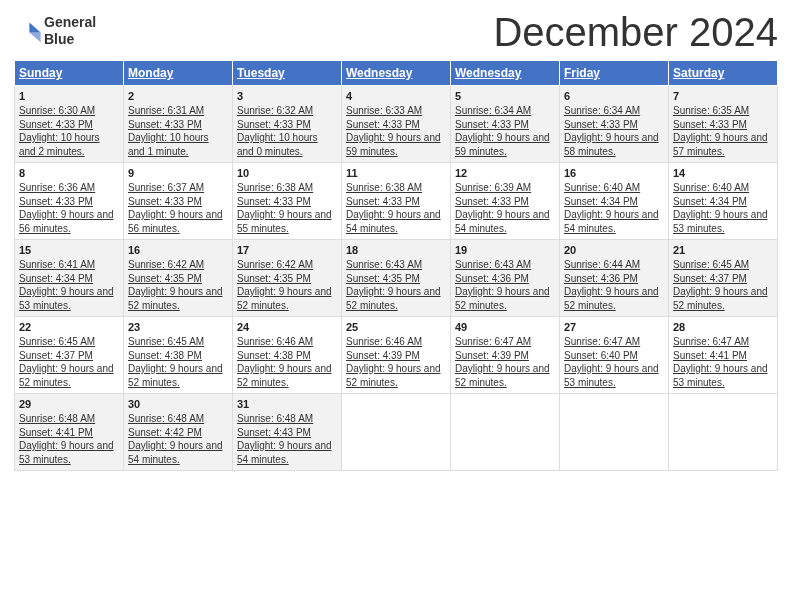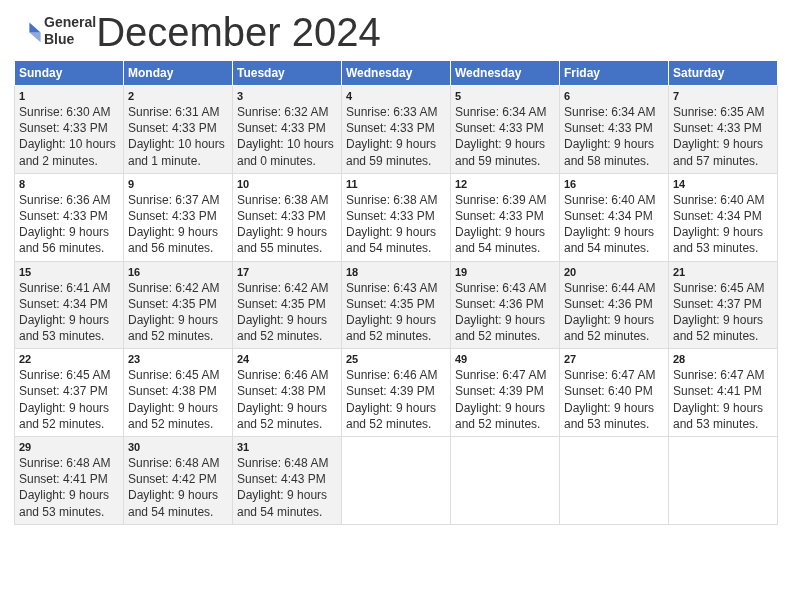--- a/index.html
+++ b/index.html
@@ -12,21 +12,21 @@
     }
     .page {
       width: 792px;
       min-height: 612px;
       background: #fff;
       padding: 10px 14px 10px 14px;
     }
     .header-row {
       display: flex;
       align-items: flex-start;
-      justify-content: flex-start;
+      justify-content: space-between;
       margin-bottom: 6px;
     }
     .logo {
       display: flex;
       align-items: center;
       margin-top: 4px;
     }
     .logo-text {
       font-size: 14px;
       font-weight: bold;
@@ -58,20 +58,21 @@
       table-layout: fixed;
     }
     thead tr th {
       background: #4472C4;
       color: #fff;
       font-size: 12px;
       font-weight: bold;
       padding: 5px 4px;
       text-align: left;
       border: 1px solid #fff;
+      text-decoration: underline;
     }
     tbody tr td {
       vertical-align: top;
       font-size: 9.5px;
       color: #333;
       padding: 4px 4px 4px 4px;
       border: 1px solid #ddd;
       background: #fff;
       height: 72px;
     }
@@ -79,23 +80,24 @@
       background: #f2f2f2;
     }
     .day-num {
       font-size: 11px;
       font-weight: bold;
       display: block;
       margin-bottom: 2px;
       color: #222;
     }
     .cell-text {
-      font-size: 12px;
+      font-size: 10px;
       line-height: 1.35;
       color: #333;
+      text-decoration: underline;
     }
     .empty-cell {
       background: #fff !important;
     }
   </style>
 </head>
 <body>
 
 <div class="page">
   <div class="header-row">

